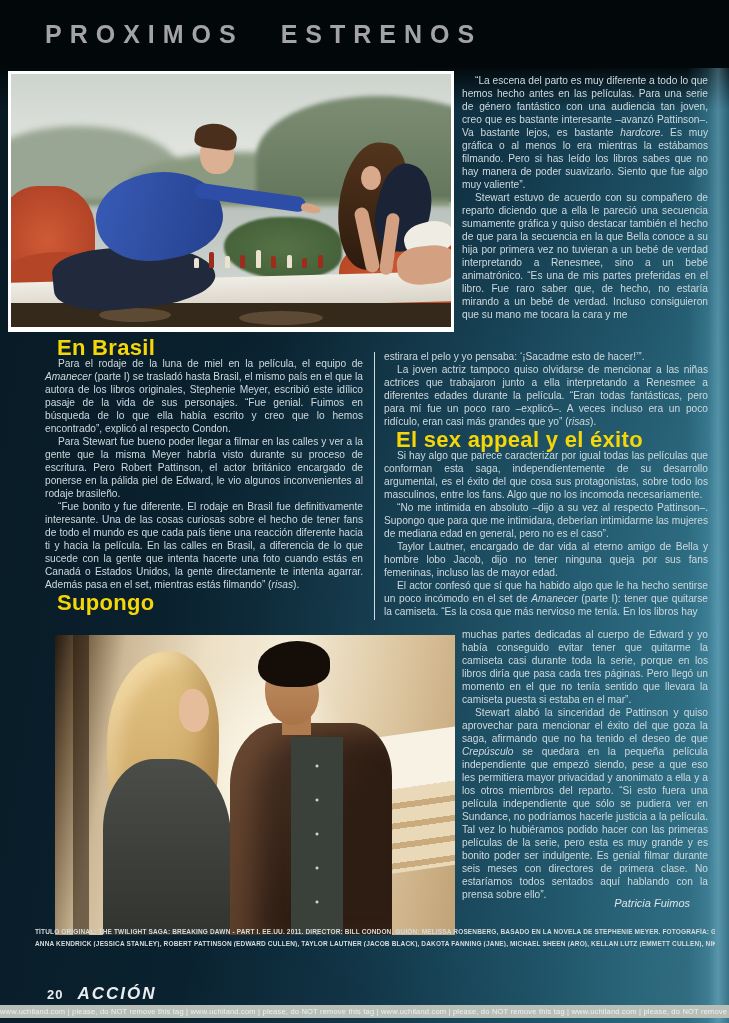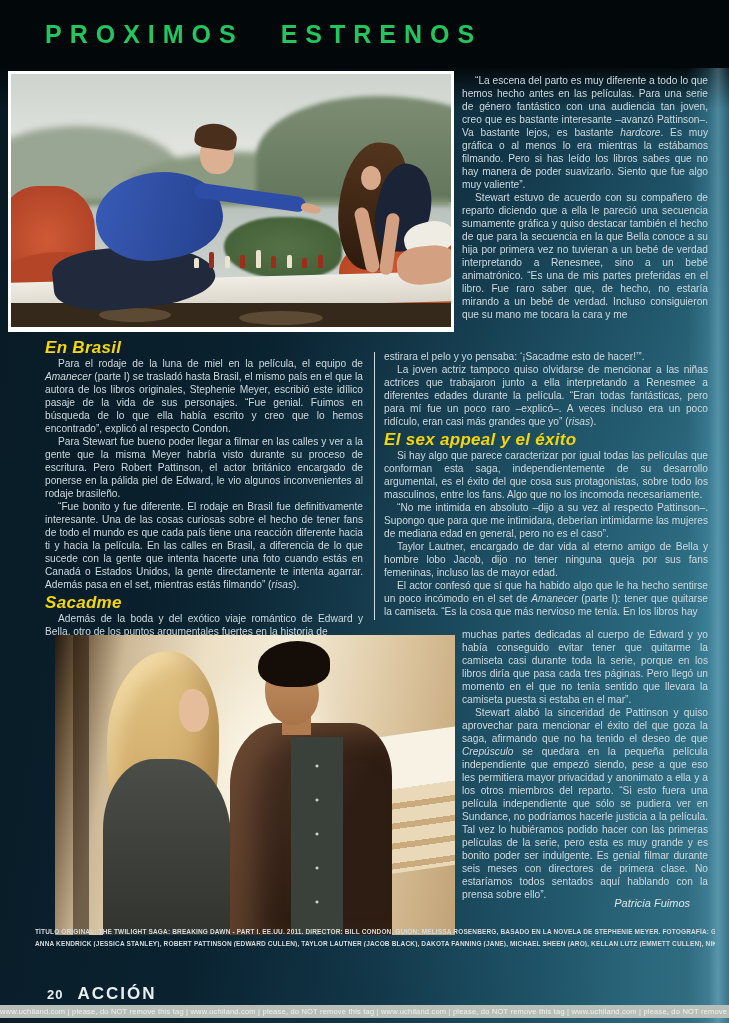--- a/index.html
+++ b/index.html
@@ -9,42 +9,42 @@
     background:
       linear-gradient(180deg, rgba(2,8,11,1) 0px, rgba(2,8,11,1) 66px, rgba(2,8,11,0) 110px),
       radial-gradient(ellipse at 92% 60%, rgba(60,135,160,0.35) 0%, rgba(60,135,160,0) 55%),
       linear-gradient(99deg, #081a24 0%, #0a2230 38%, #123749 60%, #1d4f63 78%, #2a6579 90%, #356e82 100%);
   }
   .edge-light{position:absolute;right:0;top:66px;width:42px;height:957px;
     background:linear-gradient(90deg, rgba(93,166,192,0) 0%, rgba(93,166,192,0.25) 50%, rgba(150,214,236,0.38) 74%, rgba(70,130,155,0.22) 100%);}
   
   .header{position:absolute;left:0;top:0;width:729px;height:68px;background:#02070a;}
   .header h1{margin:0;position:absolute;left:45px;top:20px;font-size:25px;font-weight:700;
-    letter-spacing:8px;word-spacing:22px;color:#22c55e;}
+    letter-spacing:8px;word-spacing:22px;color:#a3a3a3;}
   
   .col{position:absolute;color:#ced9de;font-size:10.2px;line-height:13px;text-align:justify;}
   .col p{margin:0;}
   .col p.ind{text-indent:13px;}
   .col .it{font-style:italic;}
-  .sec-heading{margin:5px 0 3px;font-style:italic;font-weight:700;font-size:17px;color:#f5d608;letter-spacing:.3px;}
+  .sec-heading{margin:5px 12px 3px;font-weight:700;font-size:22px;color:#f5d608;letter-spacing:.3px;}
   .col-top-right{left:462px;top:74px;width:246px;}
   .col-left{left:45px;top:336px;width:318px;}
   .col-mid{left:384px;top:350px;width:324px;}
   .col-bottom-right{left:462px;top:628px;width:246px;}
   .vrule{position:absolute;left:374px;top:352px;width:1px;height:268px;background:rgba(240,248,250,0.85);}
   .byline{position:absolute;left:462px;top:897px;width:228px;text-align:right;
     font-style:italic;font-size:11px;color:#dde4e6;}
   
   .credits{position:absolute;left:35px;top:928px;width:680px;text-align:center;color:#d5dadb;
     font-size:6.5px;line-height:7px;font-weight:700;letter-spacing:.15px;}
   .credit-line{margin-bottom:5px;white-space:nowrap;overflow:hidden;}
   
   .footer{position:absolute;left:47px;top:984px;color:#e9edef;}
   .page-num{font-size:13px;font-weight:700;margin-right:14px;letter-spacing:1px;}
-  .mag-name{font-size:17px;font-weight:700;letter-spacing:2px;}
+  .mag-name{font-size:17px;font-weight:700;font-style:italic;letter-spacing:2px;}
   .watermark{position:absolute;left:0;top:1005px;width:729px;height:13px;background:#b8bfb9;
     color:#eef1ee;font-size:7.5px;line-height:13px;white-space:nowrap;overflow:hidden;letter-spacing:.2px;}
   
   .photo{position:absolute;margin:0;}
   .photo1{left:8px;top:71px;width:446px;height:261px;background:#fff;padding:3px 3px 5px 3px;box-sizing:border-box;}
   .photo2{left:55px;top:635px;width:400px;height:300px;}
   .scene{position:relative;width:100%;height:100%;overflow:hidden;}
   .scene div{position:absolute;}
   
   .sky{left:0;top:0;width:100%;height:135px;background:linear-gradient(#cdd3cd,#e8eae4 75%);}
@@ -155,22 +155,21 @@
   <div class="col col-top-right">
       <p class="ind"><span>“La escena del parto es muy diferente a todo lo que hemos hecho antes en las películas. Para una serie de género fantástico con una audiencia tan joven, creo que es bastante interesante –avanzó Pattinson–. Va bastante lejos, es bastante </span><span class="it">hardcore</span><span>. Es muy gráfica o al menos lo era mientras la estábamos filmando. Pero si has leído los libros sabes que no hay manera de poder suavizarlo. Siento que fue algo muy valiente”.</span></p>
       <p class="ind"><span>Stewart estuvo de acuerdo con su compañero de reparto diciendo que a ella le pareció una secuencia sumamente gráfica y quiso destacar también el hecho de que para la secuencia en la que Bella conoce a su hija por primera vez no tuvieran a un bebé de verdad interpretando a Renesmee, sino a un bebé animatrónico. “Es una de mis partes preferidas en el libro. Fue raro saber que, de hecho, no estaría mirando a un bebé de verdad. Incluso consiguieron que su mano me tocara la cara y me</span></p>
     </div>
 
   <div class="col col-left">
       <h3 class="sec-heading"><span>En Brasil</span></h3>
       <p class="ind"><span>Para el rodaje de la luna de miel en la película, el equipo de </span><span class="it">Amanecer</span><span> (parte I) se trasladó hasta Brasil, el mismo país en el que la autora de los libros originales, Stephenie Meyer, escribió este idílico pasaje de la vida de sus personajes. “Fue genial. Fuimos en búsqueda de lo que ella había escrito y creo que lo hemos encontrado”, explicó al respecto Condon.</span></p>
       <p class="ind"><span>Para Stewart fue bueno poder llegar a filmar en las calles y ver a la gente que la misma Meyer habría visto durante su proceso de escritura. Pero Robert Pattinson, el actor británico encargado de ponerse en la pálida piel de Edward, le vio algunos inconvenientes al rodaje brasileño.</span></p>
       <p class="ind"><span>“Fue bonito y fue diferente. El rodaje en Brasil fue definitivamente interesante. Una de las cosas curiosas sobre el hecho de tener fans de todo el mundo es que cada país tiene una reacción diferente hacia ti y hacia la película. En las calles en Brasil, a diferencia de lo que sucede con la gente que intenta hacerte una foto cuando estás en Canadá o Estados Unidos, la gente directamente te intenta agarrar. Además pasa en el set, mientras estás filmando” (</span><span class="it">risas</span><span>).</span></p>
-      <h3 class="sec-heading"><span>Sacadme</span></h3>
-      <p class="ind"><span>Además de la boda y del exótico viaje romántico de Edward y Bella, otro de los puntos argumentales fuertes en la historia de</span></p>
+      <h3 class="sec-heading"><span>Supongo</span></h3>
     </div>
 
   <div class="vrule"></div>
 
   <div class="col col-mid">
       <p class=""><span>estirara el pelo y yo pensaba: ‘¡Sacadme esto de hacer!’”.</span></p>
       <p class="ind"><span>La joven actriz tampoco quiso olvidarse de mencionar a las niñas actrices que trabajaron junto a ella interpretando a Renesmee a diferentes edades durante la película. “Eran todas fantásticas, pero para mí fue un poco raro –explicó–. A veces incluso era un poco ridículo, eran casi más grandes que yo” (</span><span class="it">risas</span><span>).</span></p>
       <h3 class="sec-heading"><span>El sex appeal y el éxito</span></h3>
       <p class="ind"><span>Si hay algo que parece caracterizar por igual todas las películas que conforman esta saga, independientemente de su desarrollo argumental, es el éxito del que cosa sus protagonistas, sobre todo los masculinos, entre los fans. Algo que no los incomoda necesariamente.</span></p>
       <p class="ind"><span>“No me intimida en absoluto –dijo a su vez al respecto Pattinson–. Supongo que para que me intimidara, deberían intimidarme las mujeres de mediana edad en general, pero no es el caso”.</span></p>

